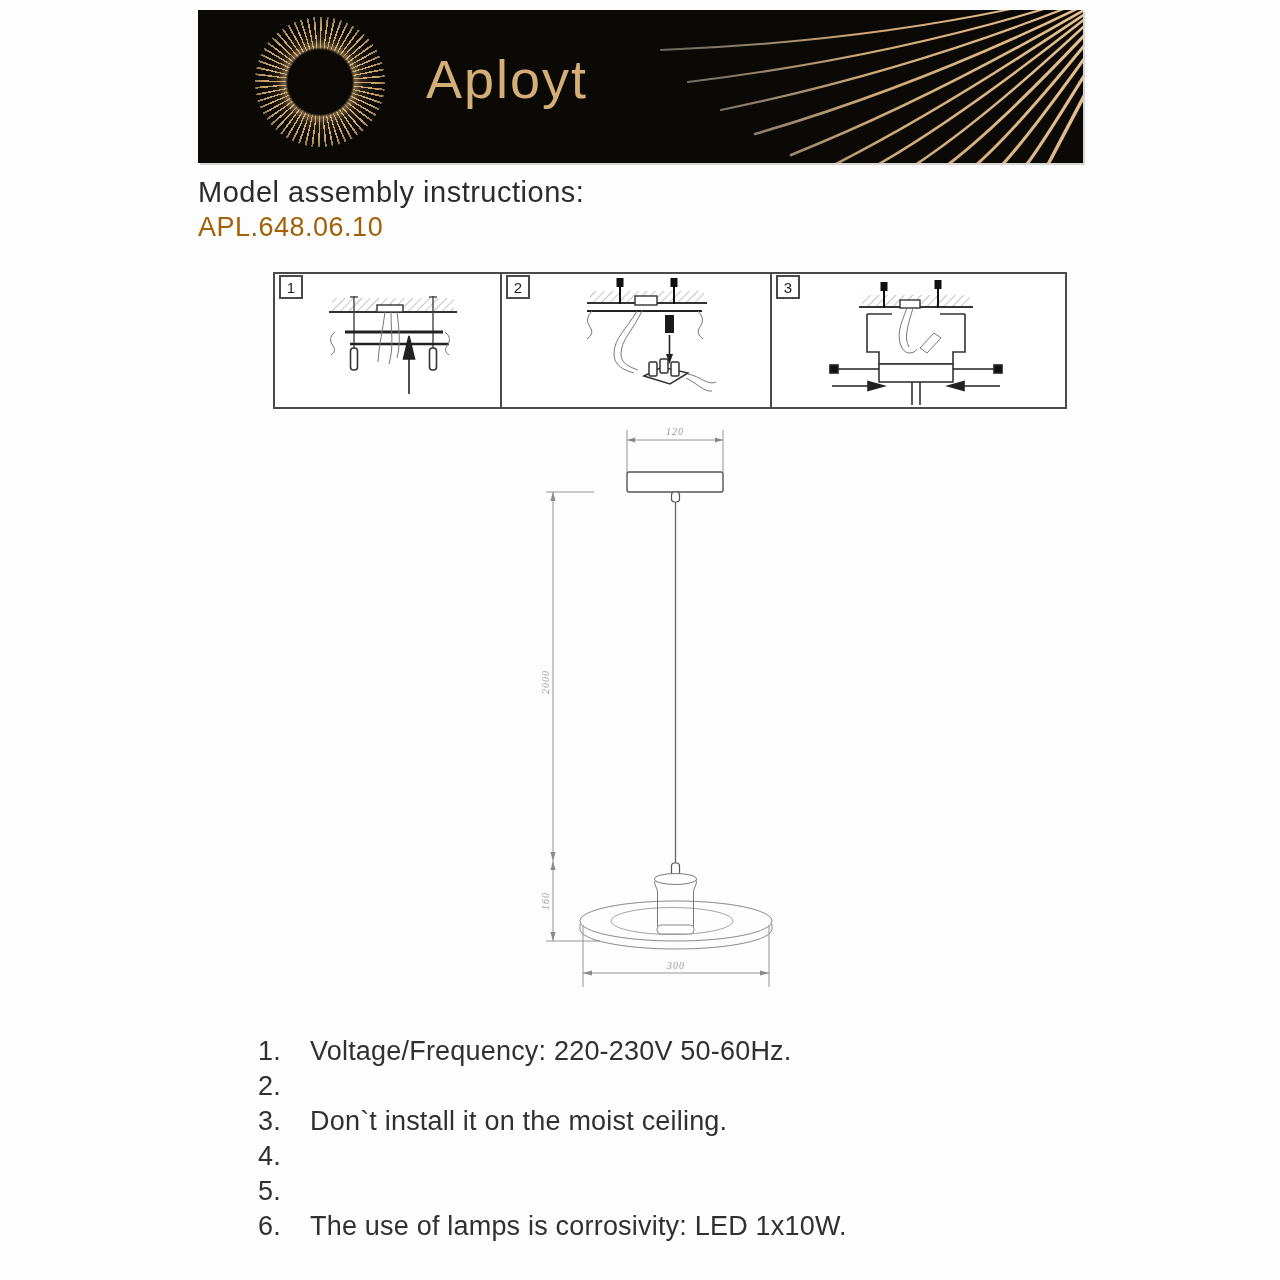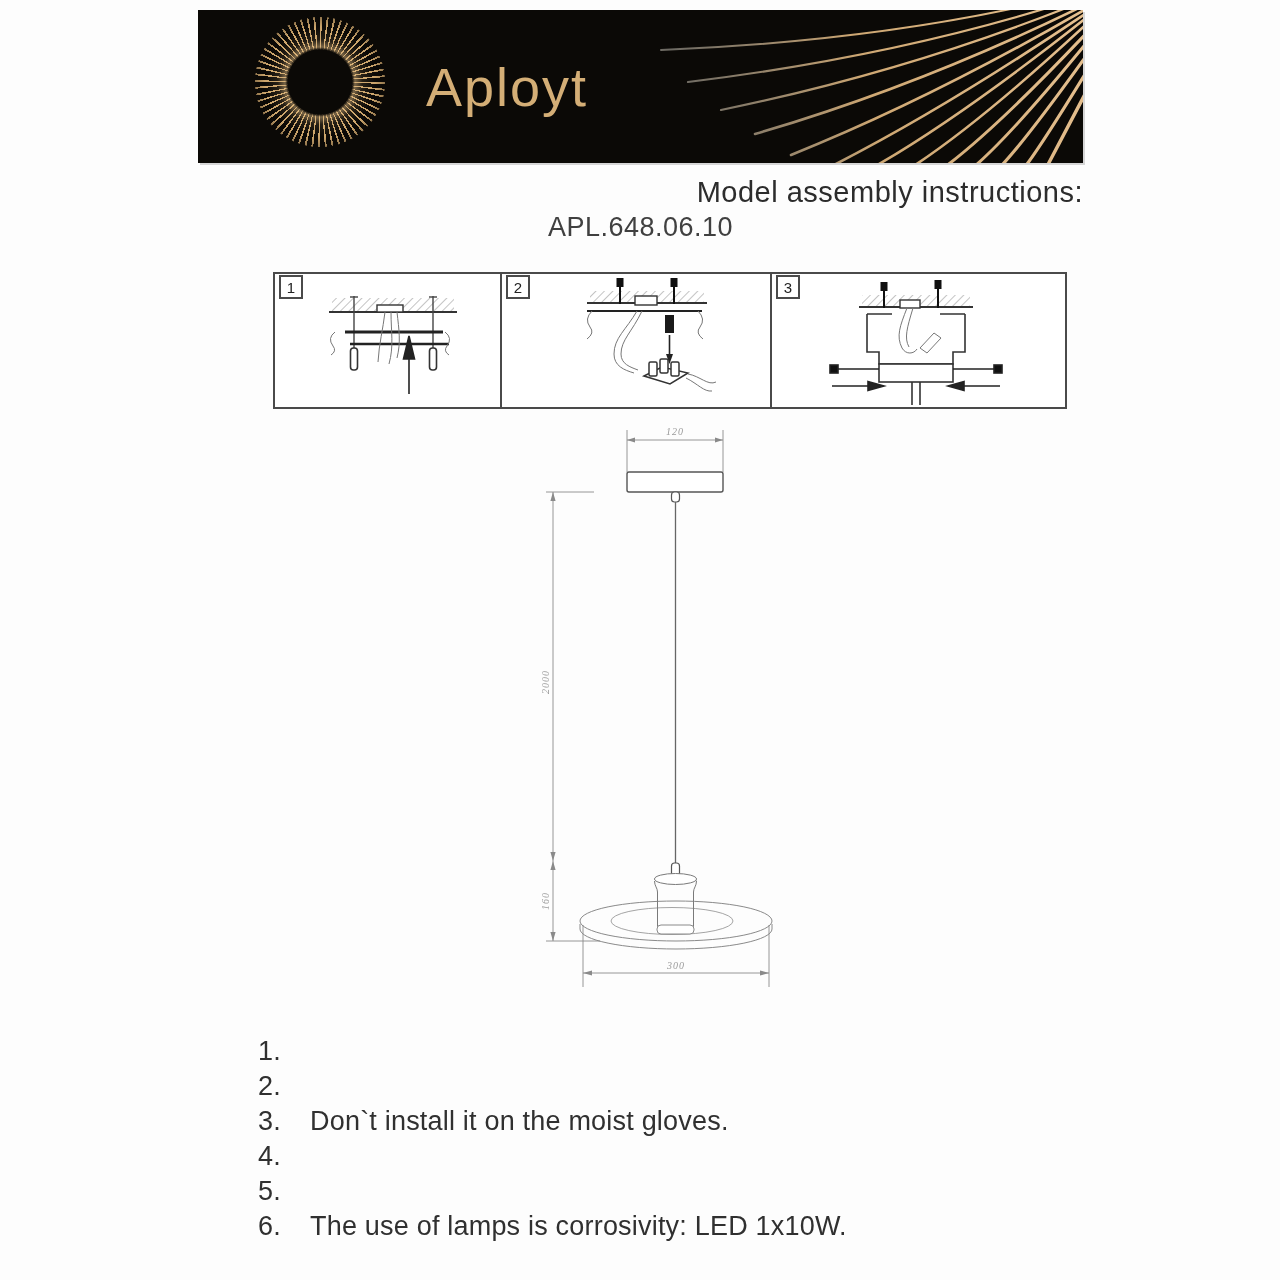--- a/index.html
+++ b/index.html
@@ -6,29 +6,29 @@
   .page{position:relative;width:1280px;height:1280px;background:#fdfdfd;overflow:hidden;
         font-family:"Liberation Sans",sans-serif;}
 
   
   .banner{position:absolute;left:198px;top:10px;width:885px;height:153px;
           background:#0b0906;box-shadow:2px 2px 0 0 #d6d6d6;overflow:hidden;}
   .burst{position:absolute;left:57px;top:7px;width:130px;height:130px;border-radius:50%;
          background:repeating-conic-gradient(rgba(214,173,113,0.95) 0deg 1.7deg, rgba(11,9,6,0) 1.7deg 6deg);}
   .burst::after{content:"";position:absolute;inset:0;border-radius:50%;
          background:radial-gradient(circle,#0b0906 0 35%,rgba(236,197,138,0.5) 38%,rgba(236,197,138,0.12) 46%,rgba(11,9,6,0) 60%,#0b0906 96%);}
-  .wordmark{position:absolute;left:228px;top:50px;color:#d4ae76;font-size:54px;font-weight:300;
+  .wordmark{position:absolute;left:228px;top:42px;color:#d4ae76;font-size:54px;font-weight:300;
          letter-spacing:2px;line-height:1;}
   .rays{position:absolute;right:0;top:0;width:440px;height:153px;}
 
   
-  .doc-title{position:absolute;left:198px;top:176px;width:885px;text-align:right;
+  .doc-title{position:absolute;left:198px;top:176px;width:885px;text-align:left;
          font-size:29px;color:#2c2c2c;letter-spacing:0.5px;}
-  .doc-model{position:absolute;left:198px;top:212px;width:885px;text-align:center;
-         font-size:27px;color:#404040;letter-spacing:0.5px;}
+  .doc-model{position:absolute;left:198px;top:212px;width:885px;
+         font-size:27px;color:#a16207;letter-spacing:0.5px;}
 
   
   .strip{position:absolute;left:273px;top:272px;width:790px;height:133px;
          border:2px solid #4a4a4a;background:#fff;display:flex;}
   .panel{position:relative;height:100%;border-right:2px solid #4a4a4a;box-sizing:border-box;}
   .panel:last-child{border-right:none;}
   .p1{width:227px;} .p2{width:270px;} .p3{width:293px;}
   .stepnum{position:absolute;left:4px;top:1px;width:24px;height:24px;border:2px solid #4a4a4a;
          box-sizing:border-box;display:flex;align-items:center;justify-content:center;
          font-size:15px;color:#222;background:#fff;z-index:2;}
@@ -255,27 +255,28 @@
       <line x1="63" y1="553" x2="249" y2="553"></line>
     </g>
     <polygon points="63,553 72,550.4 72,555.6" fill="#8a8a8a"></polygon>
     <polygon points="249,553 240,550.4 240,555.6" fill="#8a8a8a"></polygon>
     <text class="dimtxt" x="156" y="549" text-anchor="middle">300</text>
   </svg>
 
   <div class="list">
     <div class="row">
       <span class="num">1.</span>
+      <span class="txt">Voltage/Frequency: 220-230V 50-60Hz.</span>
     </div>
     <div class="row">
       <span class="num">2.</span>
     </div>
     <div class="row">
       <span class="num">3.</span>
-      <span class="txt">Don`t install it on the moist gloves.</span>
+      <span class="txt">Don`t install it on the moist ceiling.</span>
     </div>
     <div class="row">
       <span class="num">4.</span>
     </div>
     <div class="row">
       <span class="num">5.</span>
     </div>
     <div class="row">
       <span class="num">6.</span>
       <span class="txt">The use of lamps is corrosivity: LED 1x10W.</span>

